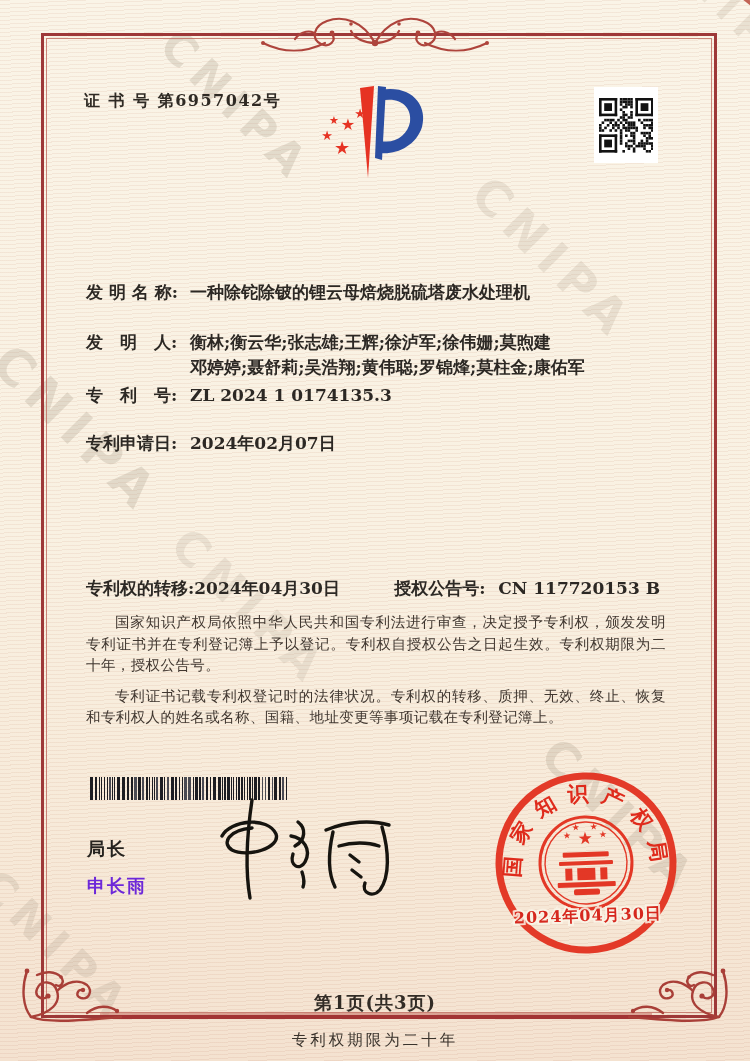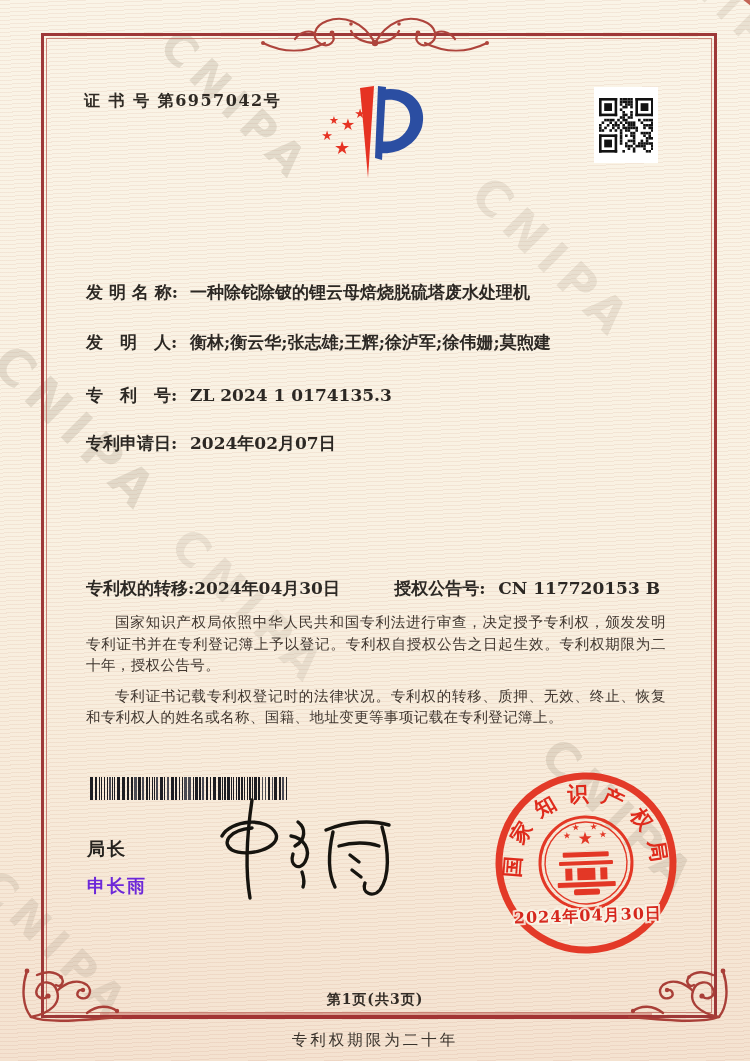--- a/index.html
+++ b/index.html
@@ -57,21 +57,21 @@
 
   .barcode{position:absolute;left:90px;top:777px;}
   .director-title{position:absolute;left:87px;top:837px;font-size:18px;font-weight:bold;
     font-family:Liberation Sans, sans-serif;color:#26231f;letter-spacing:2px;}
   .director-name{position:absolute;left:87px;top:874px;font-size:18px;font-weight:bold;
     font-family:"DejaVu Sans","Liberation Sans",sans-serif;color:#6d28d9;letter-spacing:2px;}
   .sig{position:absolute;left:190px;top:792px;}
   .seal{position:absolute;left:491px;top:768px;transform:rotate(-2deg);}
 
   .page-num{position:absolute;left:0;right:0;top:991px;text-align:center;
-    font-size:14px;font-weight:bold;color:#322c26;letter-spacing:1px;}
+    font-size:18px;font-weight:bold;color:#322c26;letter-spacing:1px;}
   .note{position:absolute;left:0;right:0;top:1030px;text-align:center;
     font-size:15.5px;color:#3a332c;letter-spacing:3px;}
 </style>
 </head>
 <body>
 
 <div class="page">
 
   <div class="waves"></div>
 
@@ -313,21 +313,21 @@
   </div>
 
 
   <div class="row" style="top:280px">
     <span class="lbl">发 明 名 称:</span>
     <span class="val">一种除铊除铍的锂云母焙烧脱硫塔废水处理机</span>
   </div>
 
   <div class="row" style="top:330px">
     <span class="lbl">发　明　人:</span>
-    <span class="val"><span>衡林;衡云华;张志雄;王辉;徐泸军;徐伟姗;莫煦建</span></span>
+    <span class="val"><span>衡林;衡云华;张志雄;王辉;徐泸军;徐伟姗;莫煦建</span><span class="l2">邓婷婷;聂舒莉;吴浩翔;黄伟聪;罗锦烽;莫柱金;康佑军</span></span>
   </div>
 
   <div class="row" style="top:383px">
     <span class="lbl">专　利　号:</span>
     <span class="val">ZL 2024 1 0174135.3</span>
   </div>
 
   <div class="row" style="top:431px">
     <span class="lbl">专利申请日:</span>
     <span class="val">2024年02月07日</span>

